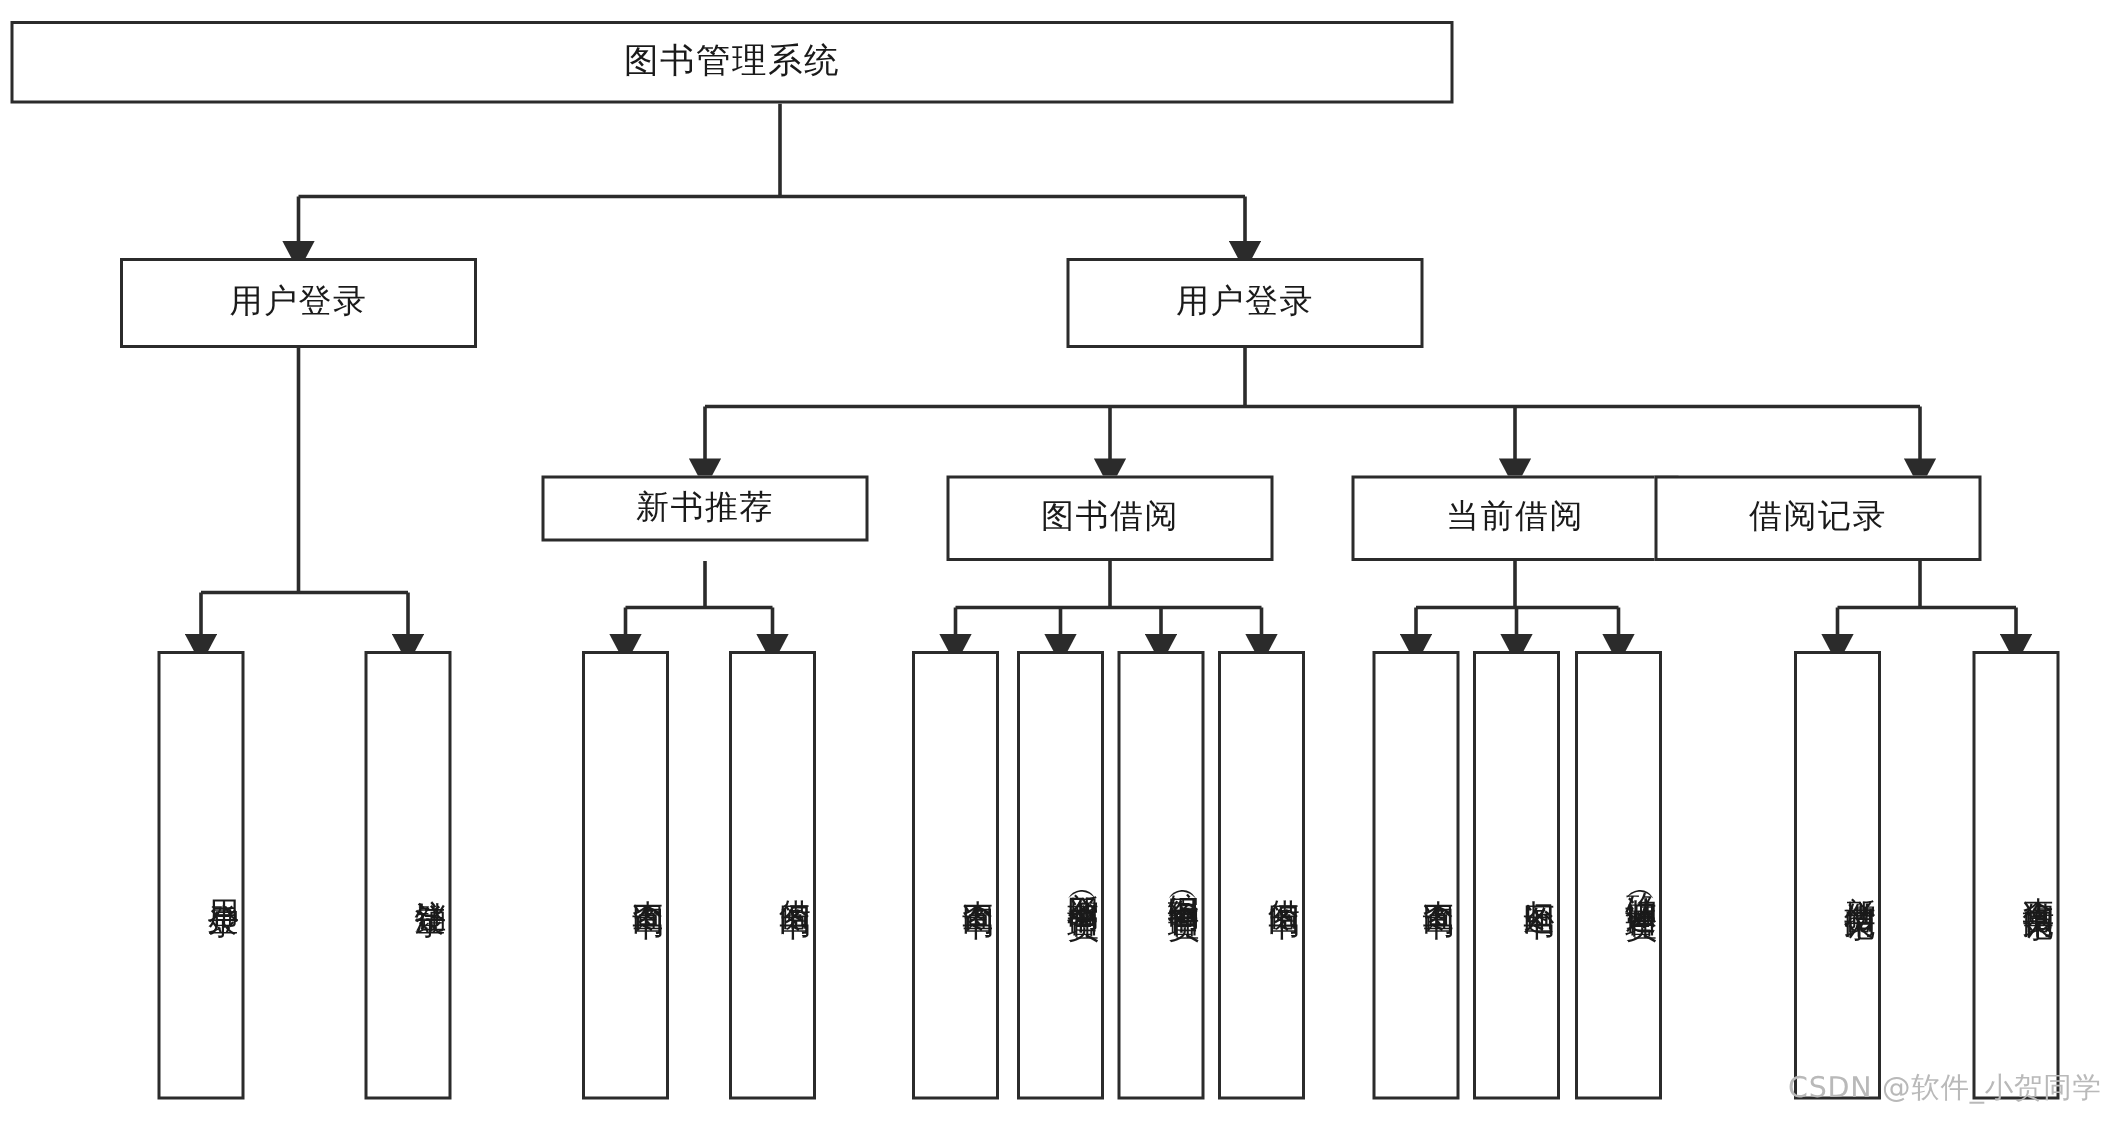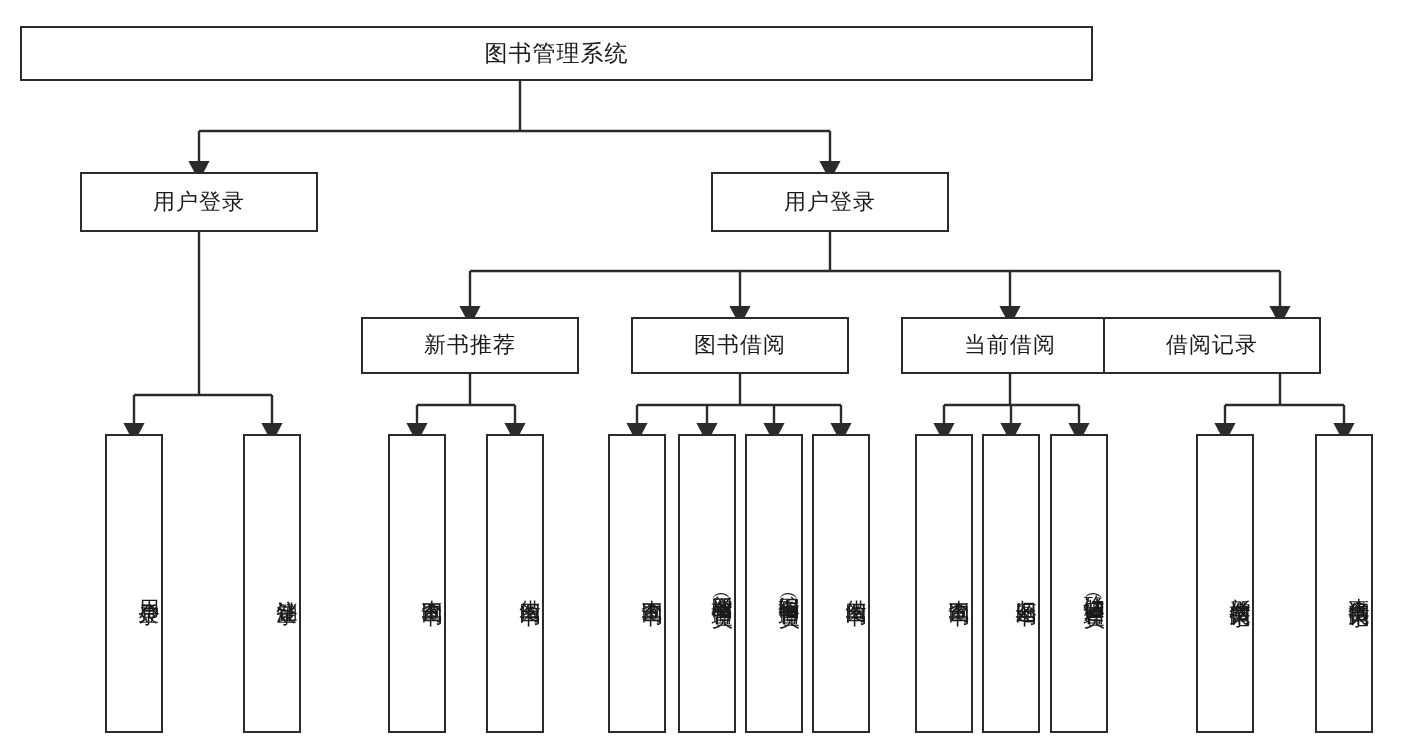--- a/index.html
+++ b/index.html
@@ -102,30 +102,30 @@
         <path d="M1011,405 L1011,425" marker-end="url(#arrow)"></path>
         <path d="M1079,405 L1079,425" marker-end="url(#arrow)"></path>
         <path d="M1280,374 L1280,405"></path>
         <path d="M1225,405 L1344,405"></path>
         <path d="M1225,405 L1225,425" marker-end="url(#arrow)"></path>
         <path d="M1344,405 L1344,425" marker-end="url(#arrow)"></path>
       </g>
   </svg>
 
   <div id="nodes-layer">
-      <div class="node root-node node-h" style="left: 20px; top: 14px; width: 1073px; height: 55px; margin-top: 12px;">
+      <div class="node root-node node-h" style="left: 7px; top: 14px; width: 962px; height: 55px;">
         <span>图书管理系统</span>
       </div>
       <div class="node level2-node node-h" style="left: 80px; top: 172px; width: 238px; height: 60px;">
         <span>用户登录</span>
       </div>
       <div class="node level2-node node-h" style="left: 711px; top: 172px; width: 238px; height: 60px;">
         <span>用户登录</span>
       </div>
-      <div class="node level3-node node-h" style="left: 361px; top: 317px; width: 218px; height: 57px;">
+      <div class="node level3-node node-h" style="left: 361px; top: 317px; width: 218px; height: 44px;">
         <span>新书推荐</span>
       </div>
       <div class="node level3-node node-h" style="left: 631px; top: 317px; width: 218px; height: 57px; text-align: center;">
         <span>图书借阅</span>
       </div>
       <div class="node level3-node node-h" style="left: 901px; top: 317px; width: 218px; height: 57px; align-items: center;">
         <span>当前借阅</span>
       </div>
       <div class="node level3-node node-h" style="left: 1103px; top: 317px; width: 218px; height: 57px;">
         <span>借阅记录</span>
@@ -164,14 +164,15 @@
         <span>确认归还（管理员）</span>
       </div>
       <div class="node leaf-node node-v" style="left: 1196px; top: 434px; width: 58px; height: 299px;">
         <span>新增借阅记录</span>
       </div>
       <div class="node leaf-node node-v" style="left: 1315px; top: 434px; width: 58px; height: 299px;">
         <span>查询借阅记录</span>
       </div>
     </div>
 
+  <div id="watermark" style="left: 1192px; top: 712px;">CSDN @软件_小贺同学</div>
 
 </div>
 
 </body></html>

